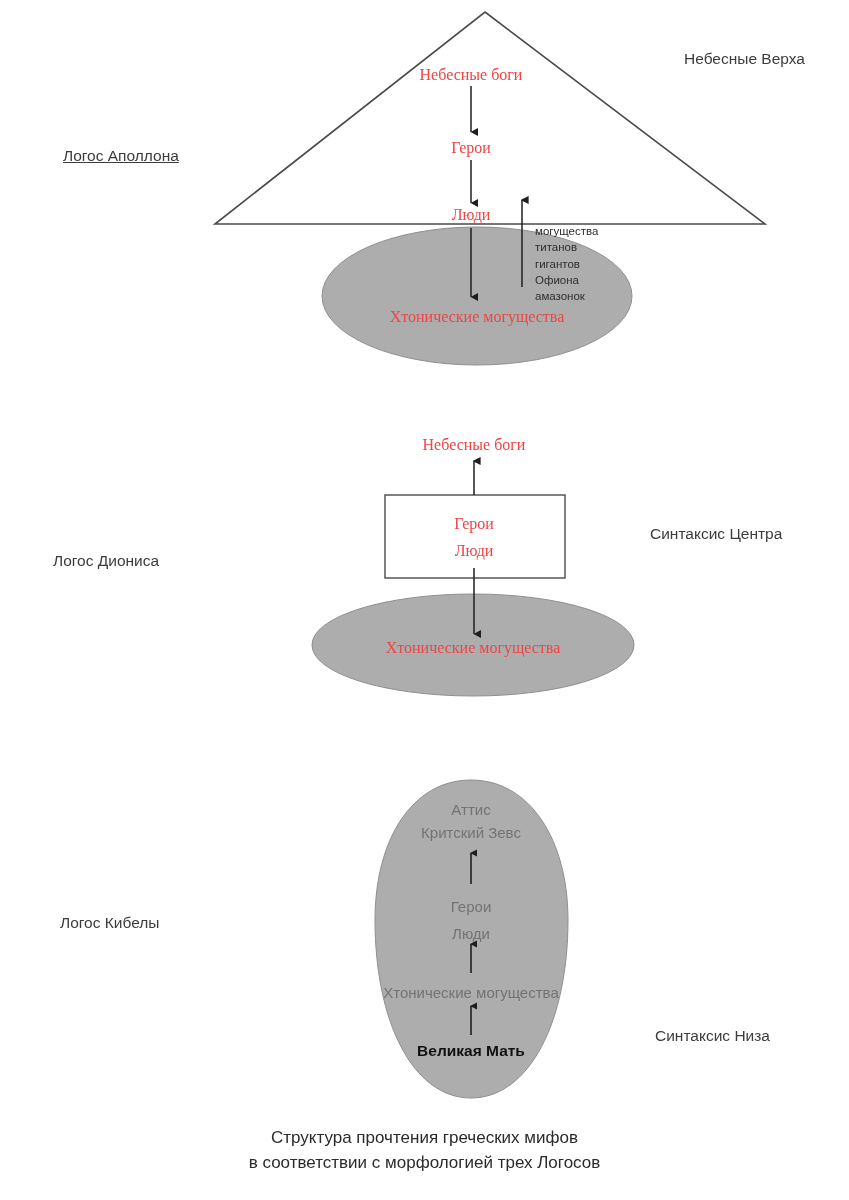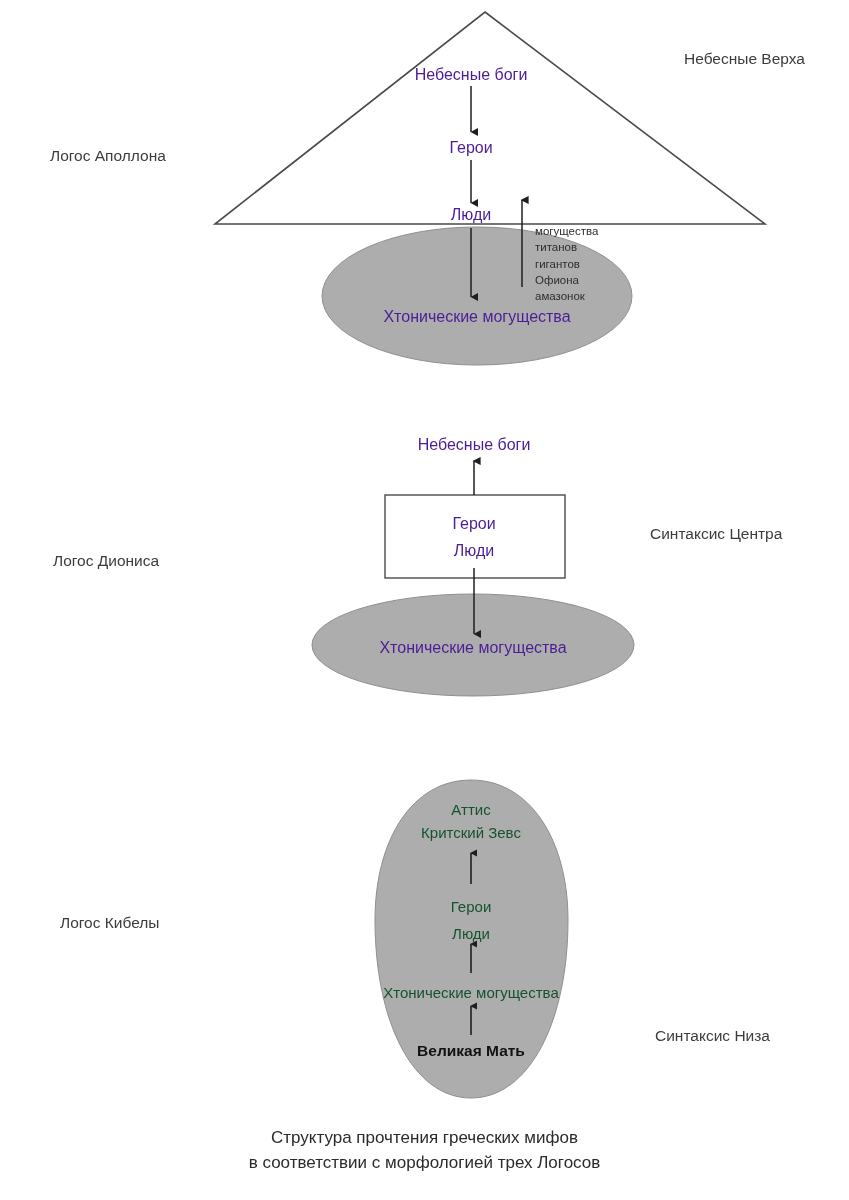--- a/index.html
+++ b/index.html
@@ -31,41 +31,42 @@
     white-space: nowrap;
     line-height: 1.28;
     color: #3a3a3a;
   }
   .side-label {
     font-size: 15.5px;
     color: #3c3c3c;
   }
   .node-label {
     font-size: 15.5px;
-    color: #4c1d95;
+    color: #ef4444;
     text-align: right;
     transform: translateX(-50%);
+    font-family: Liberation Serif, serif;
   }
   .node-label-lg {
     font-size: 16px;
   }
   .revolt {
     font-size: 11.5px;
     line-height: 1.42;
     color: #2e2e2e;
     text-align: left;
   }
   .egg-label {
     position: absolute;
     width: 260px;
     left: 471px;
     transform: translateX(-50%);
     text-align: center;
     font-size: 15px;
-    color: #14532d;
+    color: #737373;
     white-space: nowrap;
   }
   .egg-label.bold {
     font-weight: bold;
     font-size: 15.5px;
     color: #111111;
   }
   .caption {
     position: absolute;
     left: 0;
@@ -116,21 +117,21 @@
              C 530,780 568,840 568,920
              C 568,1020 530,1098 471,1098
              C 412,1098 375,1020 375,920
              C 375,840 412,780 471,780 Z" fill="#ADADAD" stroke="#8f8f8f" stroke-width="1"></path>
 
     <line x1="471" y1="884" x2="471" y2="853" stroke="#1f1f1f" stroke-width="1.6" marker-end="url(#arrowUpSm)"></line>
     <line x1="471" y1="973" x2="471" y2="944" stroke="#1f1f1f" stroke-width="1.6" marker-end="url(#arrowUpSm)"></line>
     <line x1="471" y1="1035" x2="471" y2="1006" stroke="#1f1f1f" stroke-width="1.6" marker-end="url(#arrowUpSm)"></line>
   </svg>
 
-  <div class="lbl side-label" style="left:50px; top:146px;">Логос Аполлона</div>
+  <div class="lbl side-label" style="left:63px; top:146px;text-decoration:underline;">Логос Аполлона</div>
   <div class="lbl side-label" style="left:684px; top:49px;">Небесные Верха</div>
 
   <div class="lbl node-label node-label-lg" style="left:471px; top:65px;">Небесные боги</div>
   <div class="lbl node-label node-label-lg" style="left:471px; top:138px;">Герои</div>
   <div class="lbl node-label node-label-lg" style="left:471px; top:205px;">Люди</div>
   <div class="lbl node-label node-label-lg" style="left:477px; top:307px;">Хтонические могущества</div>
 
   <div class="lbl revolt" style="left:535px; top:223px;">
     <div>могущества</div>
     <div>титанов</div>

